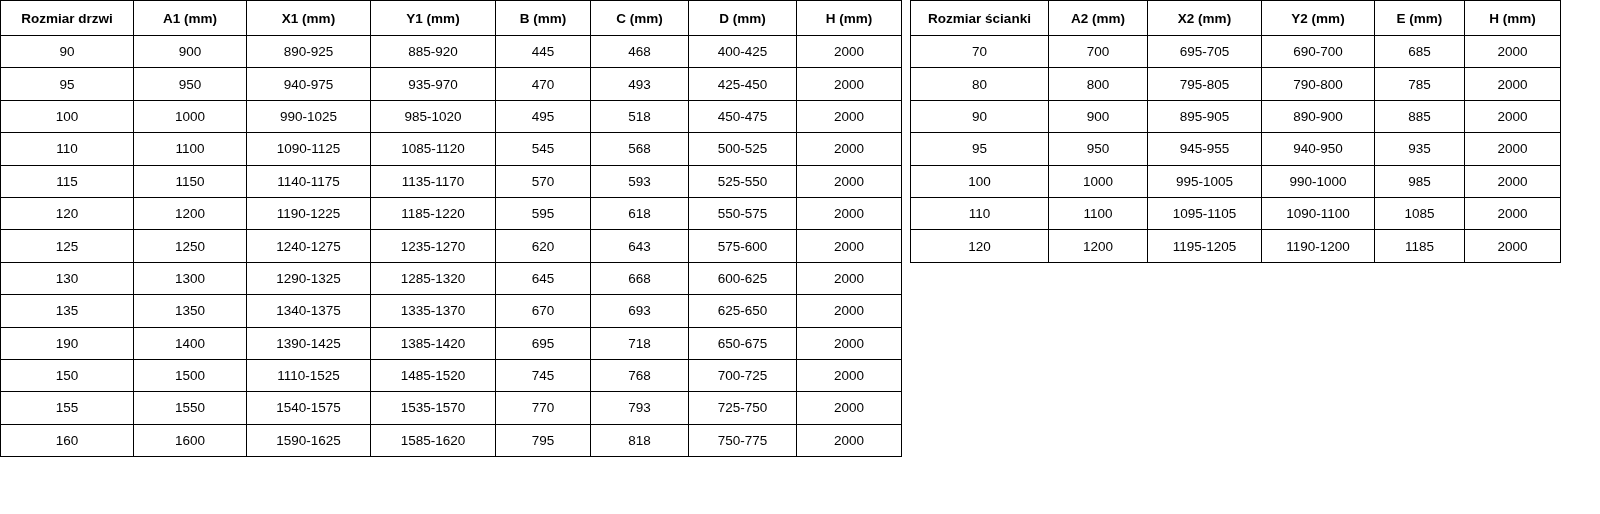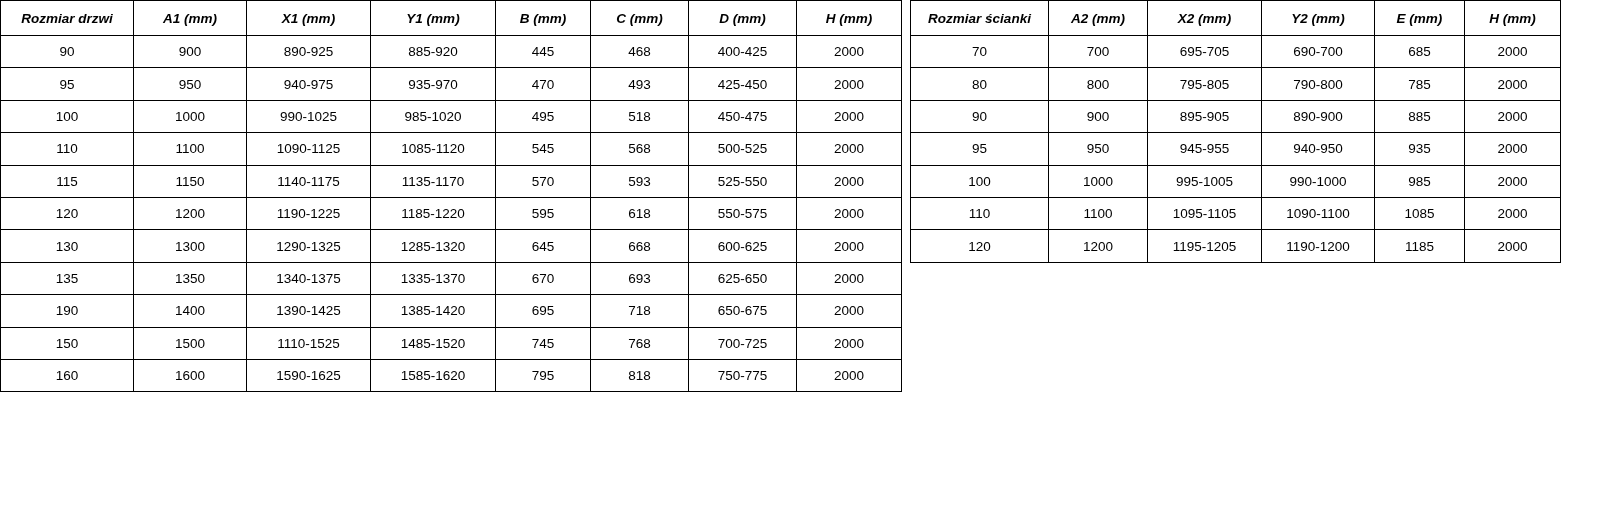--- a/index.html
+++ b/index.html
@@ -36,21 +36,20 @@
     vertical-align: middle;
     font-size: 13.5px;
     padding: 0;
     height: 31.4px;
     font-weight: normal;
     white-space: nowrap;
   }
   table thead th {
     font-weight: bold;
     height: 34px;
-    font-style: italic;
   }
 
   
   .left col.c0 { width: 133px; }
   .left col.c1 { width: 113px; }
   .left col.c2 { width: 124px; }
   .left col.c3 { width: 125px; }
   .left col.c4 { width: 95px; }
   .left col.c5 { width: 98px; }
   .left col.c6 { width: 108px; }
@@ -148,20 +147,30 @@
             <td>120</td>
             <td>1200</td>
             <td>1190-1225</td>
             <td>1185-1220</td>
             <td>595</td>
             <td>618</td>
             <td>550-575</td>
             <td>2000</td>
           </tr>
           <tr>
+            <td>125</td>
+            <td>1250</td>
+            <td>1240-1275</td>
+            <td>1235-1270</td>
+            <td>620</td>
+            <td>643</td>
+            <td>575-600</td>
+            <td>2000</td>
+          </tr>
+          <tr>
             <td>130</td>
             <td>1300</td>
             <td>1290-1325</td>
             <td>1285-1320</td>
             <td>645</td>
             <td>668</td>
             <td>600-625</td>
             <td>2000</td>
           </tr>
           <tr>
@@ -185,20 +194,30 @@
             <td>2000</td>
           </tr>
           <tr>
             <td>150</td>
             <td>1500</td>
             <td>1110-1525</td>
             <td>1485-1520</td>
             <td>745</td>
             <td>768</td>
             <td>700-725</td>
+            <td>2000</td>
+          </tr>
+          <tr>
+            <td>155</td>
+            <td>1550</td>
+            <td>1540-1575</td>
+            <td>1535-1570</td>
+            <td>770</td>
+            <td>793</td>
+            <td>725-750</td>
             <td>2000</td>
           </tr>
           <tr>
             <td>160</td>
             <td>1600</td>
             <td>1590-1625</td>
             <td>1585-1620</td>
             <td>795</td>
             <td>818</td>
             <td>750-775</td>

